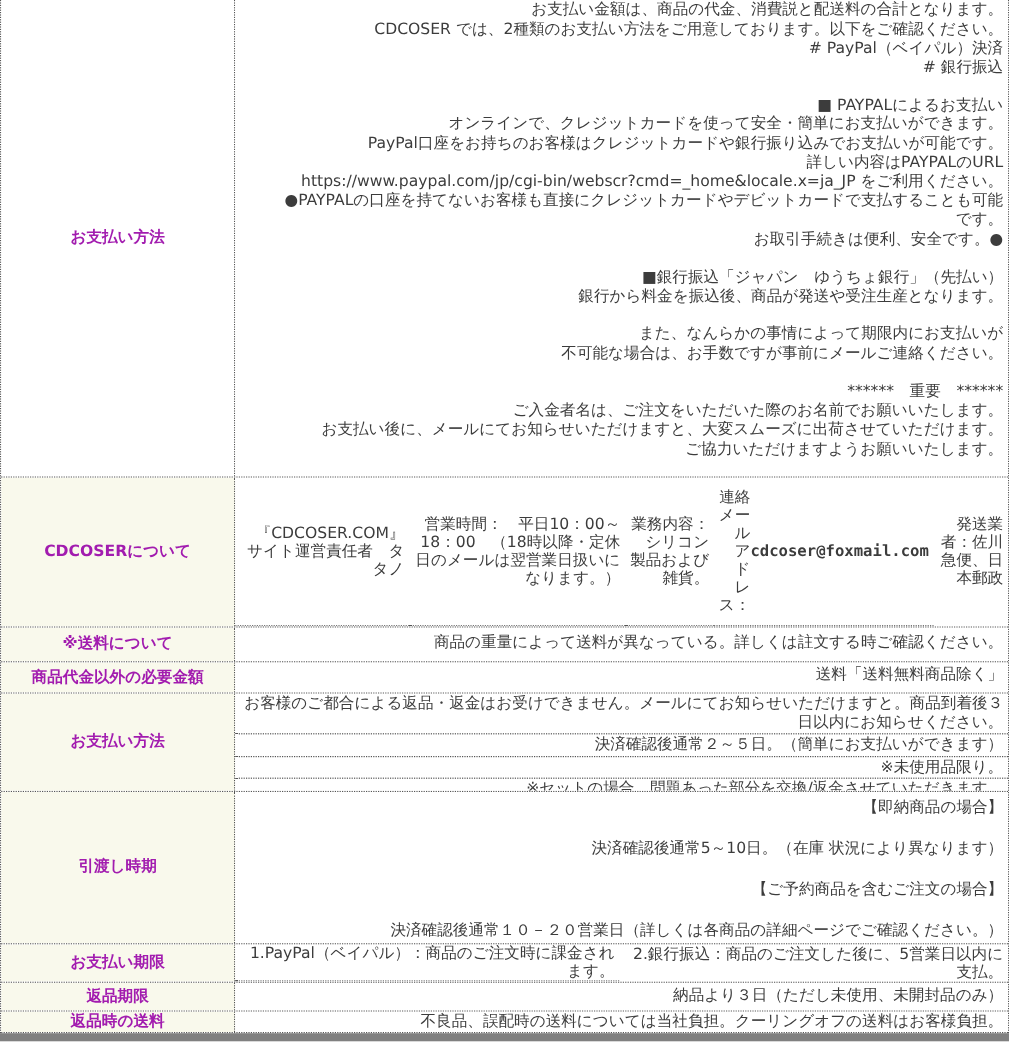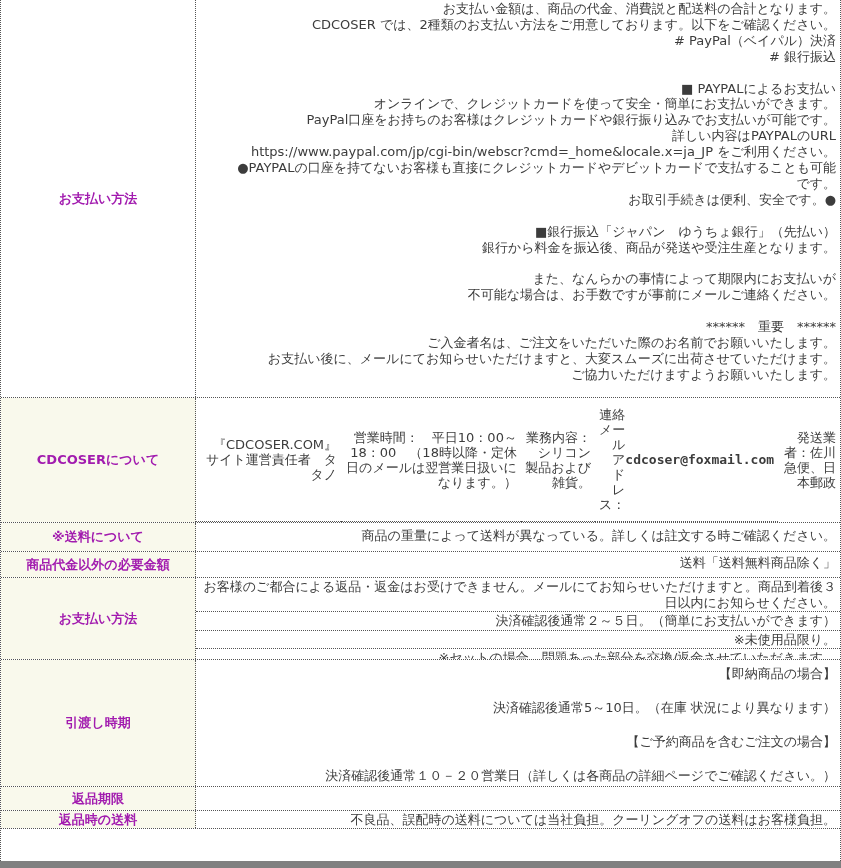--- a/index.html
+++ b/index.html
@@ -110,23 +110,31 @@
     <div class="label">引渡し時期</div>
     <div class="content pre delv">【即納商品の場合】
 
 決済確認後通常5～10日。（在庫 状況により異なります）
 
 【ご予約商品を含むご注文の場合】
 
 決済確認後通常１０－２０営業日（詳しくは各商品の詳細ページでご確認ください。）</div>
   </div>
 
+  <div class="row" style="height:32px">
+    <div class="label">お支払い期限</div>
+    <div class="content subs">
+      <div class="sub">1.PayPal（ベイパル）：商品のご注文時に課金されます。</div>
+      <div class="sub">2.銀行振込：商品のご注文した後に、5営業日以内に支払。</div>
+    </div>
+  </div>
 
   <div class="row" style="height:24px">
     <div class="label">返品期限</div>
+    <div class="content single" style="padding-top:3px">納品より３日（ただし未使用、未開封品のみ）</div>
   </div>
 
   <div class="row" style="height:18px">
     <div class="label" style="line-height:14px">返品時の送料</div>
     <div class="content single" style="padding-top:1px; line-height:15px">不良品、誤配時の送料については当社負担。クーリングオフの送料はお客様負担。</div>
   </div>
 
 </div>
 
 <div class="bottom-bar"></div>

